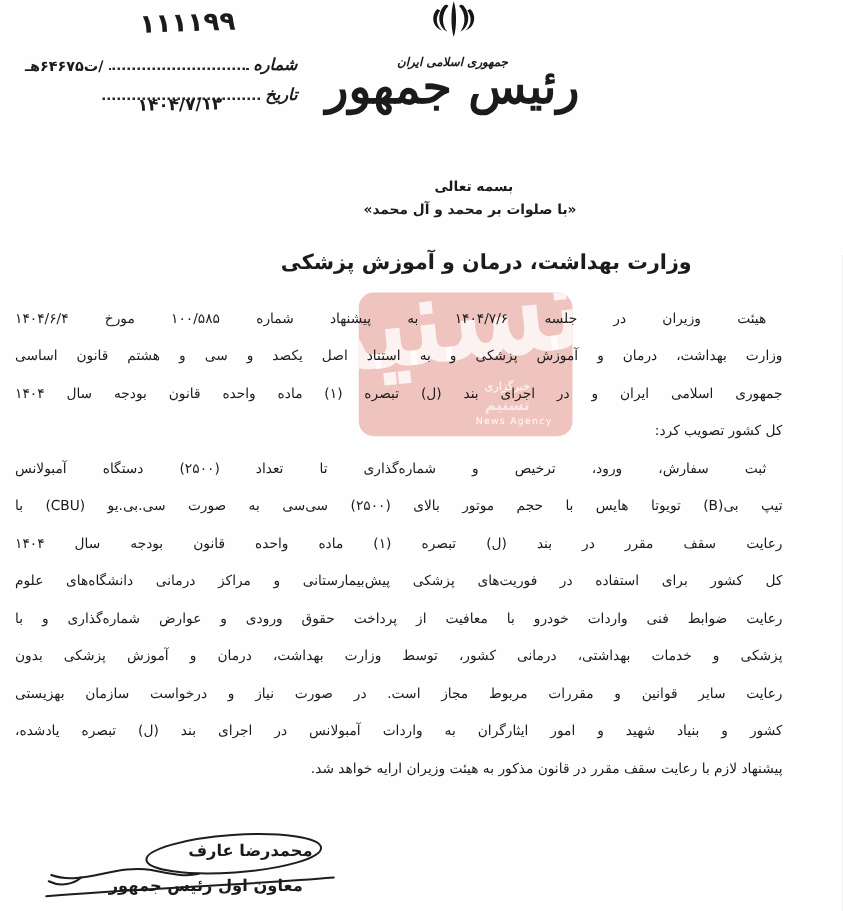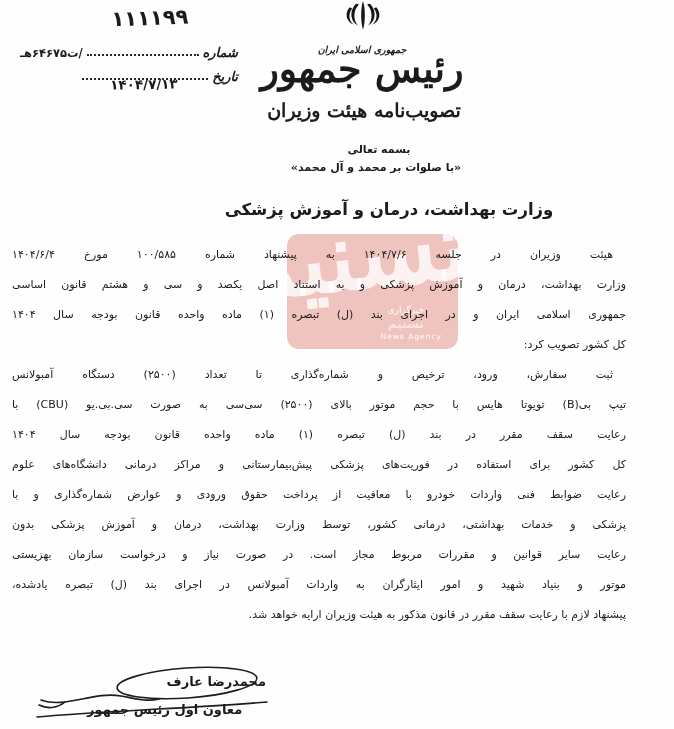--- a/index.html
+++ b/index.html
@@ -60,21 +60,21 @@
     direction:rtl; font-size:11px;
   }
   .bodyline{
     height:30px; line-height:30px; white-space:nowrap;
     text-align:justify; text-align-last:justify; overflow:hidden;
   }
   .bodyline.lastline{text-align-last:right;}
   .bodyline.firstline{padding-right:13px;}
   
   .signature{position:absolute; left:35px; top:650px; width:235px; height:79px; z-index:2;}
-  .sig-name{position:absolute; right:4px; top:24px; font-size:13px; font-weight:bold; direction:rtl;}
+  .sig-name{position:absolute; right:20px; top:24px; font-size:13px; font-weight:bold; direction:rtl;}
   .sig-title{position:absolute; left:52px; top:52px; font-size:13px; font-weight:bold; direction:rtl;}
   .sig-strokes{position:absolute; left:0; top:0; z-index:3;}
 </style>
 </head>
 <body>
 
 <div class="page">
 
   <div class="watermark">
     <div class="wm-glyph">تسنیم</div>
@@ -104,21 +104,20 @@
     <g fill="#161616">
       <path d="M22 1 C24.6 8.5 24.6 23.5 22 31.5 C19.4 23.5 19.4 8.5 22 1 Z"></path>
       <path d="M17.5 5 C11.5 11 11.5 21 16.5 27 C8.5 23 7.5 12 13.5 5 C14.8 3.5 16.5 3.7 17.5 5 Z"></path>
       <path d="M26.5 5 C32.5 11 32.5 21 27.5 27 C35.5 23 36.5 12 30.5 5 C29.2 3.5 27.5 3.7 26.5 5 Z"></path>
       <path d="M10.5 9 C6 14.5 7 22 12 26 C3.5 23 2.5 13 8 7.7 Z"></path>
       <path d="M33.5 9 C38 14.5 37 22 32 26 C40.5 23 41.5 13 36 7.7 Z"></path>
     </g>
   </svg>
   <div class="ctr country">جمهوری اسلامی ایران</div>
   <div class="ctr president">رئیس جمهور</div>
-  <div class="ctr decree-type">تصویب‌نامه هیئت وزیران</div>
 
   <div class="ctr besmele">بسمه تعالی</div>
   <div class="ctr salawat">«با صلوات بر محمد و آل محمد»</div>
 
   <div class="ctr ministry">وزارت بهداشت، درمان و آموزش پزشکی</div>
 
   <div class="body-text">
     <div>
         <div class="bodyline firstline">هیئت وزیران در جلسه ۱۴۰۴/۷/۶ به پیشنهاد شماره ۱۰۰/۵۸۵ مورخ ۱۴۰۴/۶/۴</div>
         <div class="bodyline">وزارت بهداشت، درمان و آموزش پزشکی و به استناد اصل یکصد و سی و هشتم قانون اساسی</div>
@@ -126,21 +125,21 @@
         <div class="bodyline lastline">کل کشور تصویب کرد:</div>
       </div>
     <div>
         <div class="bodyline firstline">ثبت سفارش، ورود، ترخیص و شماره‌گذاری تا تعداد (۲۵۰۰) دستگاه آمبولانس</div>
         <div class="bodyline">تیپ بی(B) تویوتا هایس با حجم موتور بالای (۲۵۰۰) سی‌سی به صورت سی.بی.یو (CBU) با</div>
         <div class="bodyline">رعایت سقف مقرر در بند (ل) تبصره (۱) ماده واحده قانون بودجه سال ۱۴۰۴</div>
         <div class="bodyline">کل کشور برای استفاده در فوریت‌های پزشکی پیش‌بیمارستانی و مراکز درمانی دانشگاه‌های علوم</div>
         <div class="bodyline">رعایت ضوابط فنی واردات خودرو با معافیت از پرداخت حقوق ورودی و عوارض شماره‌گذاری و با</div>
         <div class="bodyline">پزشکی و خدمات بهداشتی، درمانی کشور، توسط وزارت بهداشت، درمان و آموزش پزشکی بدون</div>
         <div class="bodyline">رعایت سایر قوانین و مقررات مربوط مجاز است. در صورت نیاز و درخواست سازمان بهزیستی</div>
-        <div class="bodyline">موتور و بنیاد شهید و امور ایثارگران به واردات آمبولانس در اجرای بند (ل) تبصره یادشده،</div>
+        <div class="bodyline">کشور و بنیاد شهید و امور ایثارگران به واردات آمبولانس در اجرای بند (ل) تبصره یادشده،</div>
         <div class="bodyline lastline">پیشنهاد لازم با رعایت سقف مقرر در قانون مذکور به هیئت وزیران ارایه خواهد شد.</div>
       </div>
   </div>
 
   <div class="signature">
     <div class="sig-name">محمدرضا عارف</div>
     <div class="sig-title">معاون اول رئیس جمهور</div>
     <svg class="sig-strokes" width="235" height="79" viewBox="0 0 235 79">
       <g fill="none" stroke="#1d1d1d" stroke-width="1.6" stroke-linecap="round">
         <ellipse cx="152" cy="33" rx="70" ry="15" transform="rotate(-4 152 33)"></ellipse>

